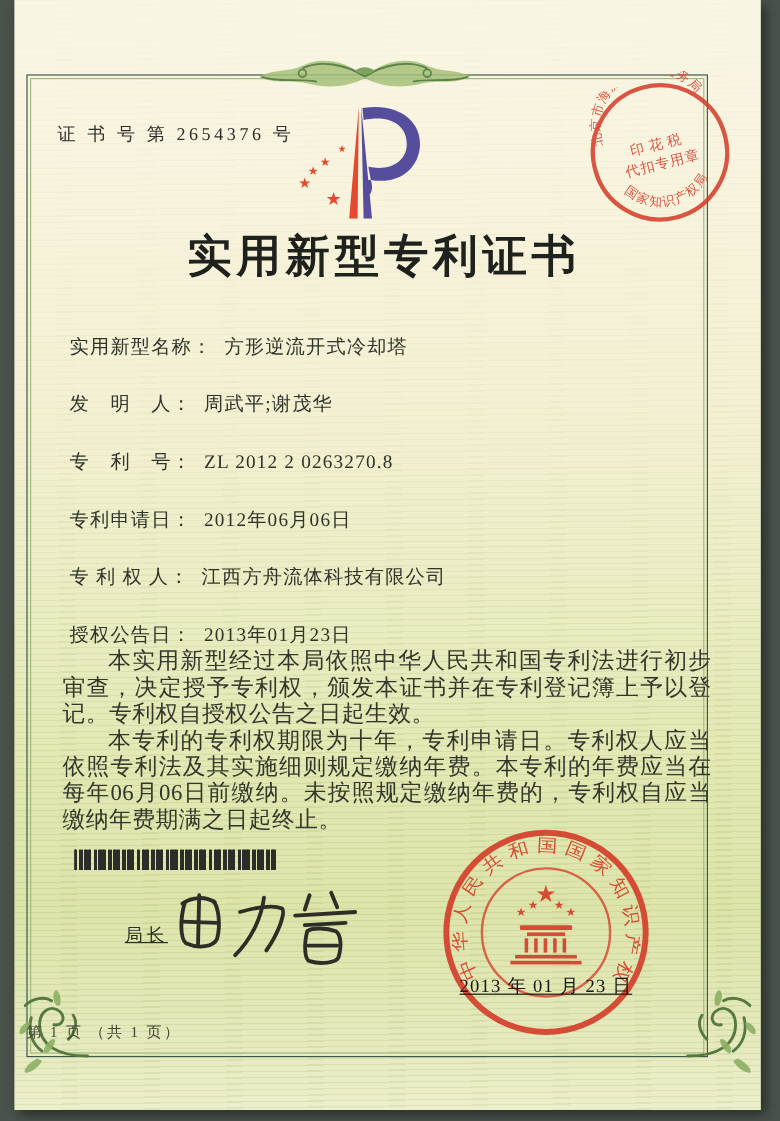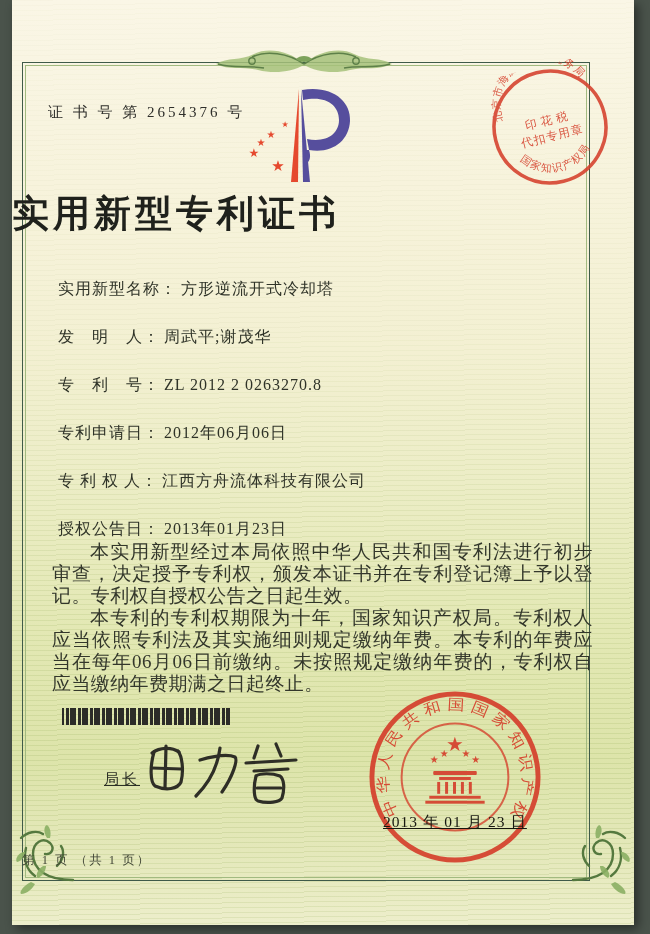--- a/index.html
+++ b/index.html
@@ -39,26 +39,26 @@
     position:absolute;left:36px;top:103px;
     font-size:15px;letter-spacing:3px;color:#2e2e2a;white-space:nowrap;
   }
   .logo{position:absolute;left:235px;top:84px;width:106px;height:104px;}
   .tax-stamp{
     position:absolute;left:477px;top:66px;width:122px;height:122px;
     transform:rotate(-14deg);opacity:.88;z-index:4;
   }
   .title{
     position:absolute;left:0;top:189px;width:600px;margin:0;
-    text-align:left;font-size:37px;font-weight:bold;
-    letter-spacing:4px;color:#1f211c;
+    text-align:center;font-size:37px;font-weight:bold;
+    letter-spacing:4px;color:#1f211c;padding-left:8px;
   }
   .fields{position:absolute;left:46px;top:279px;width:530px;}
   .field-row{height:48px;font-size:16px;color:#2f3328;letter-spacing:1px;white-space:nowrap;}
-  .field-row .lbl{margin-right:4px;}
+  .field-row .lbl{margin-right:10px;}
   .body-text{
     position:absolute;left:40px;top:541px;width:541px;
     font-size:19px;line-height:22px;color:#33372b;letter-spacing:.4px;
     text-align:justify;
   }
   .body-text p{margin:0;text-indent:2em;}
   .barcode{
     position:absolute;left:50px;top:708px;width:168px;height:17px;
     background:
       repeating-linear-gradient(90deg,#2c2c28 0 2px,transparent 2px 4px),
@@ -180,21 +180,21 @@
       <div class="field-row">
         <span class="lbl">专 利 权 人：</span><span class="val">江西方舟流体科技有限公司</span>
       </div>
       <div class="field-row">
         <span class="lbl">授权公告日：</span><span class="val">2013年01月23日</span>
       </div>
     </div>
 
     <div class="body-text">
       <p>本实用新型经过本局依照中华人民共和国专利法进行初步审查，决定授予专利权，颁发本证书并在专利登记簿上予以登记。专利权自授权公告之日起生效。</p>
-      <p>本专利的专利权期限为十年，国家知识产权局。专利权人应当依照专利法及其实施细则规定缴纳年费。本专利的年费应当在每年06月06日前缴纳。未按照规定缴纳年费的，专利权自应当缴纳年费期满之日起终止。</p>
+      <p>本专利的专利权期限为十年，专利申请日。专利权人应当依照专利法及其实施细则规定缴纳年费。本专利的年费应当在每年06月06日前缴纳。未按照规定缴纳年费的，专利权自应当缴纳年费期满之日起终止。</p>
     </div>
 
     <div class="barcode"></div>
 
     <div class="director">局长</div>
     <svg class="signature" viewBox="0 0 170 90" aria-label="田力普">
       <g stroke="#2e2e26" stroke-width="3.2" fill="none" stroke-linecap="round" stroke-linejoin="round">
         <path d="M16,22 C12,36 12,52 17,56 C28,61 40,59 43,52 C46,40 44,26 40,21"></path>
         <path d="M14,23 C22,17 34,17 41,22"></path>
         <path d="M28,16 L27,58"></path>

